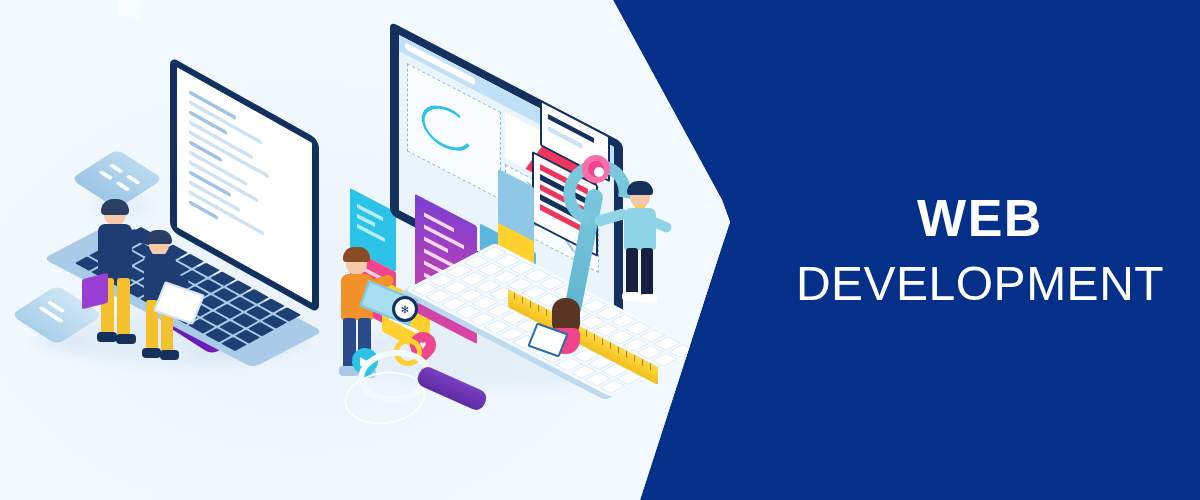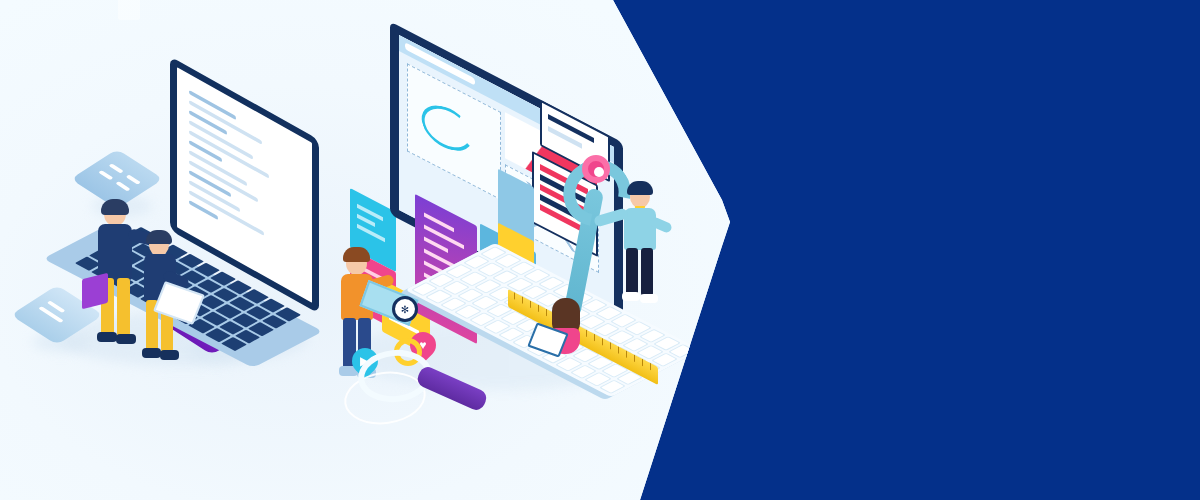--- a/index.html
+++ b/index.html
@@ -474,14 +474,18 @@
         </div>
       <div style="position:absolute;left:62px;top:236px;width:20px;height:20px;border-radius:50%;border:3px solid #14305f;background:#ffffff;display:flex;align-items:center;justify-content:center;font-size:10px;color:#14305f;">✻</div>
 
       <div class="thin-ring"></div>
       <div class="ring-y"></div>
       <div class="magnifier-ring"></div>
       <div class="magnifier-handle"></div>
     </div>
   </div>
 
+  <div class="headline">
+    <div class="l1">WEB</div>
+    <div class="l2">DEVELOPMENT</div>
+  </div>
 
 </div>
 
 </body></html>

